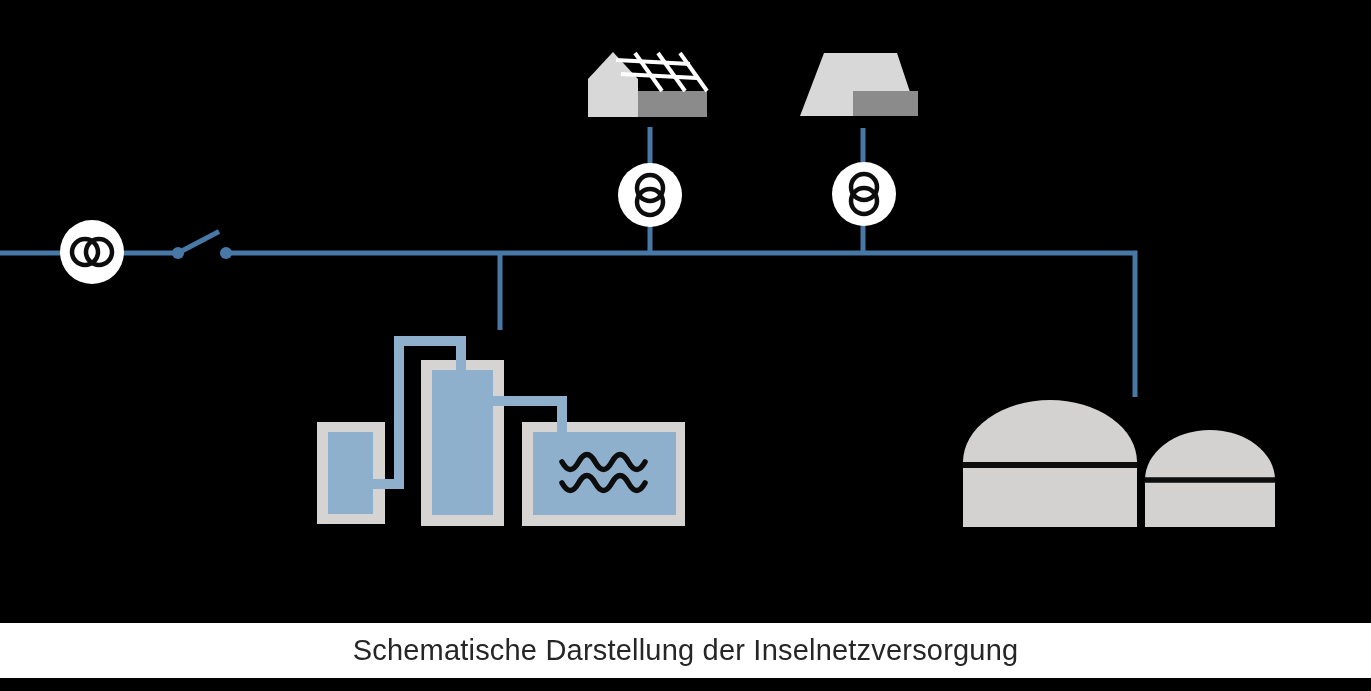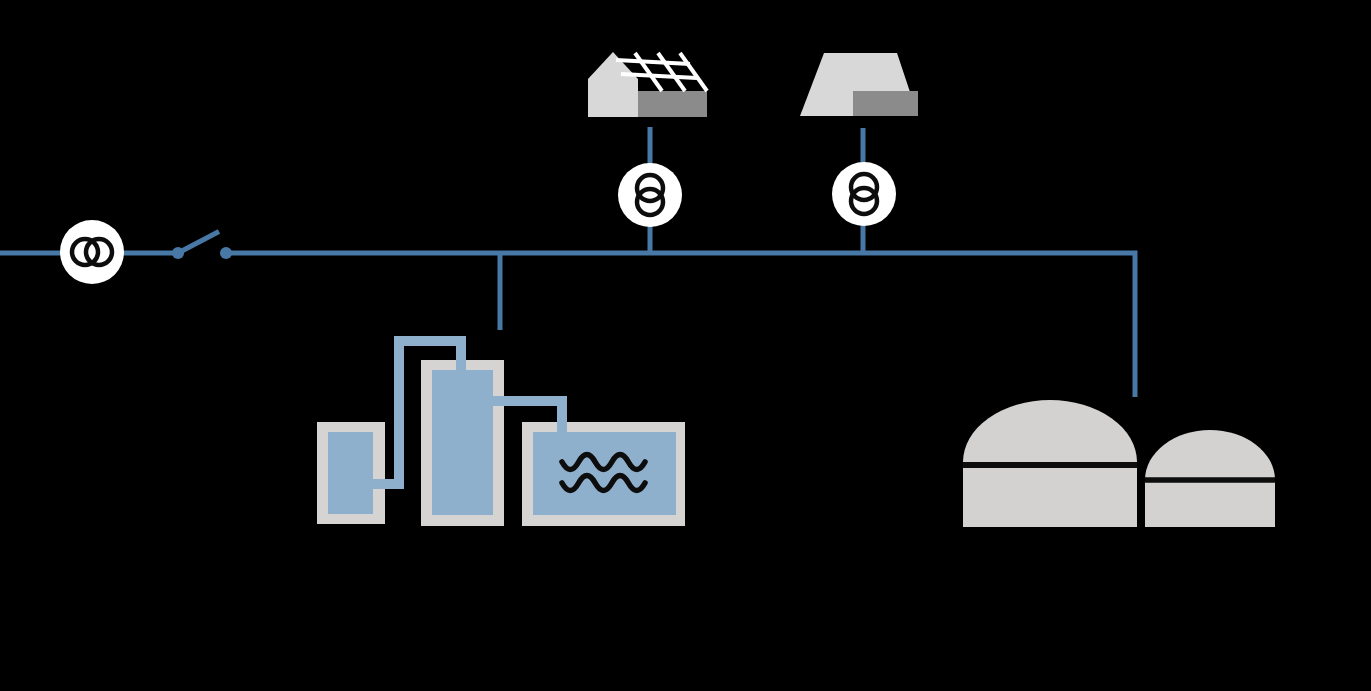--- a/index.html
+++ b/index.html
@@ -107,13 +107,16 @@
     </g>
 
     <g>
       <path class="tank" d="M963 527 V462 A87 62 0 0 1 1137 462 V527 Z"></path>
       <path class="tank-band" d="M963 465 H1137" stroke-width="6"></path>
       <path class="tank" d="M1145 527 V480 A65 50 0 0 1 1275 480 V527 Z"></path>
       <path class="tank-band" d="M1145 480 H1275" stroke-width="5.5"></path>
     </g>
   </svg>
 
+  <div class="caption-strip">
+    <span class="caption-text">Schematische Darstellung der Inselnetzversorgung</span>
+  </div>
 </div>
 
 </body></html>

